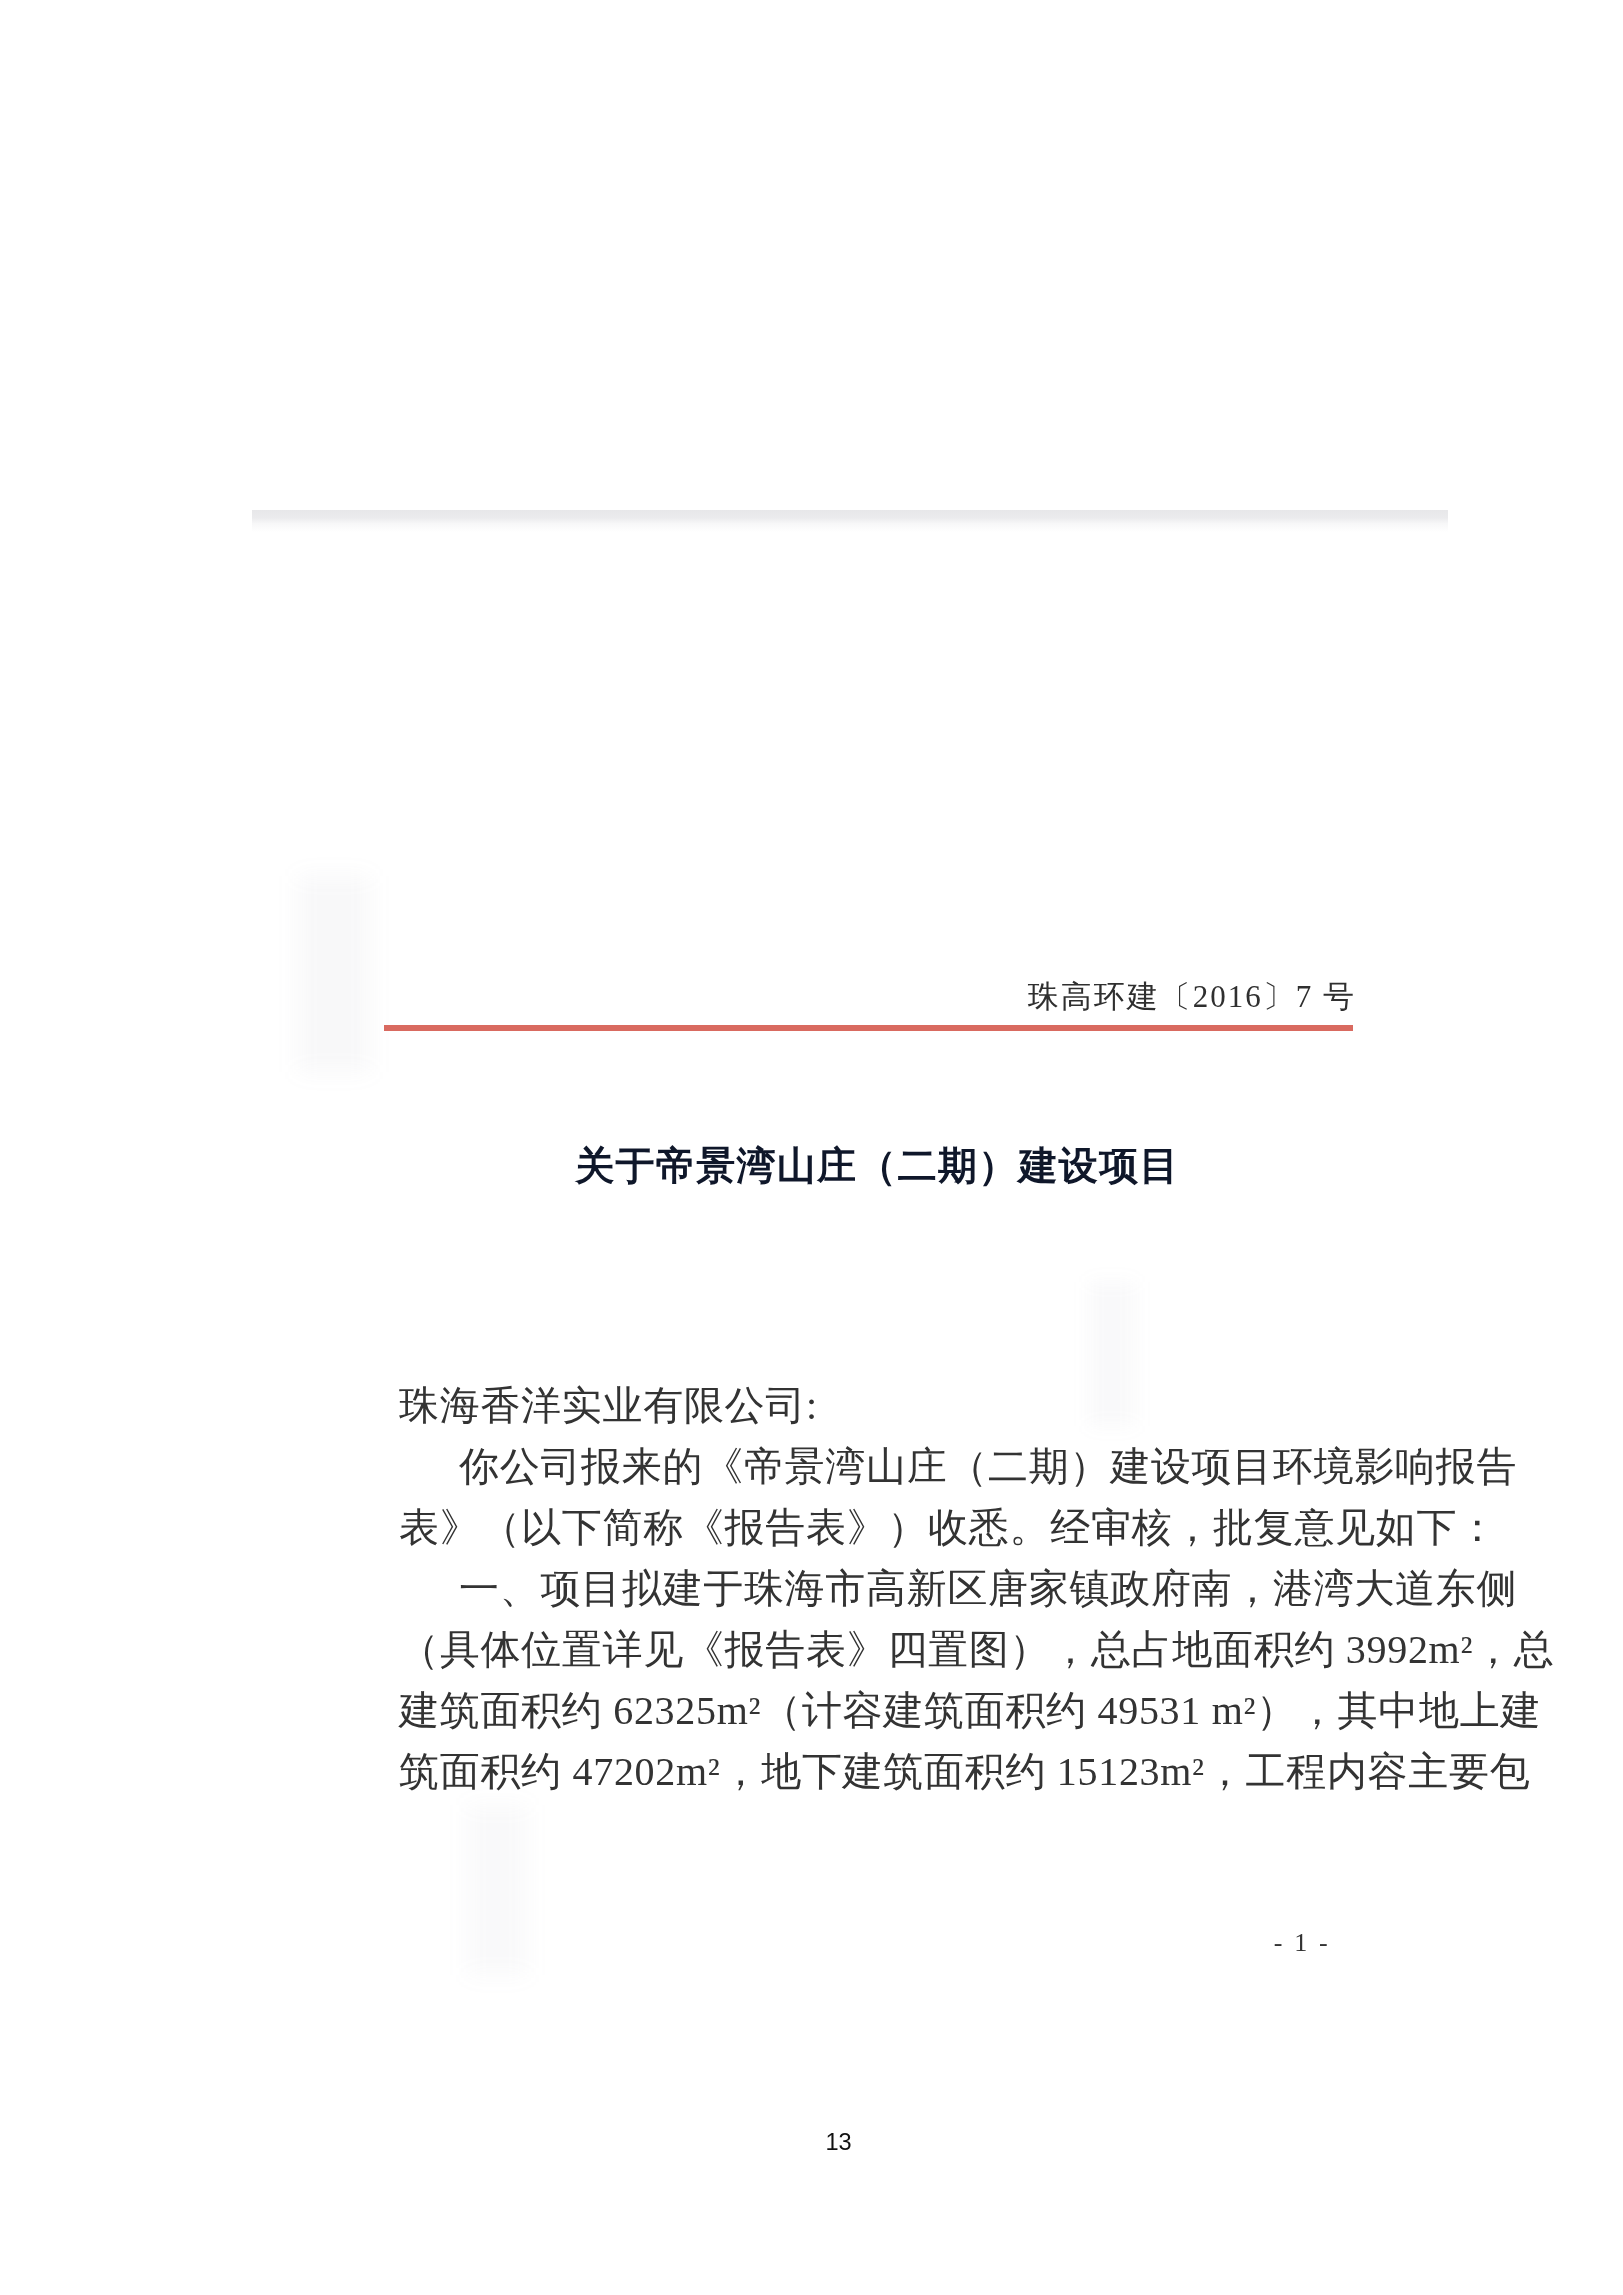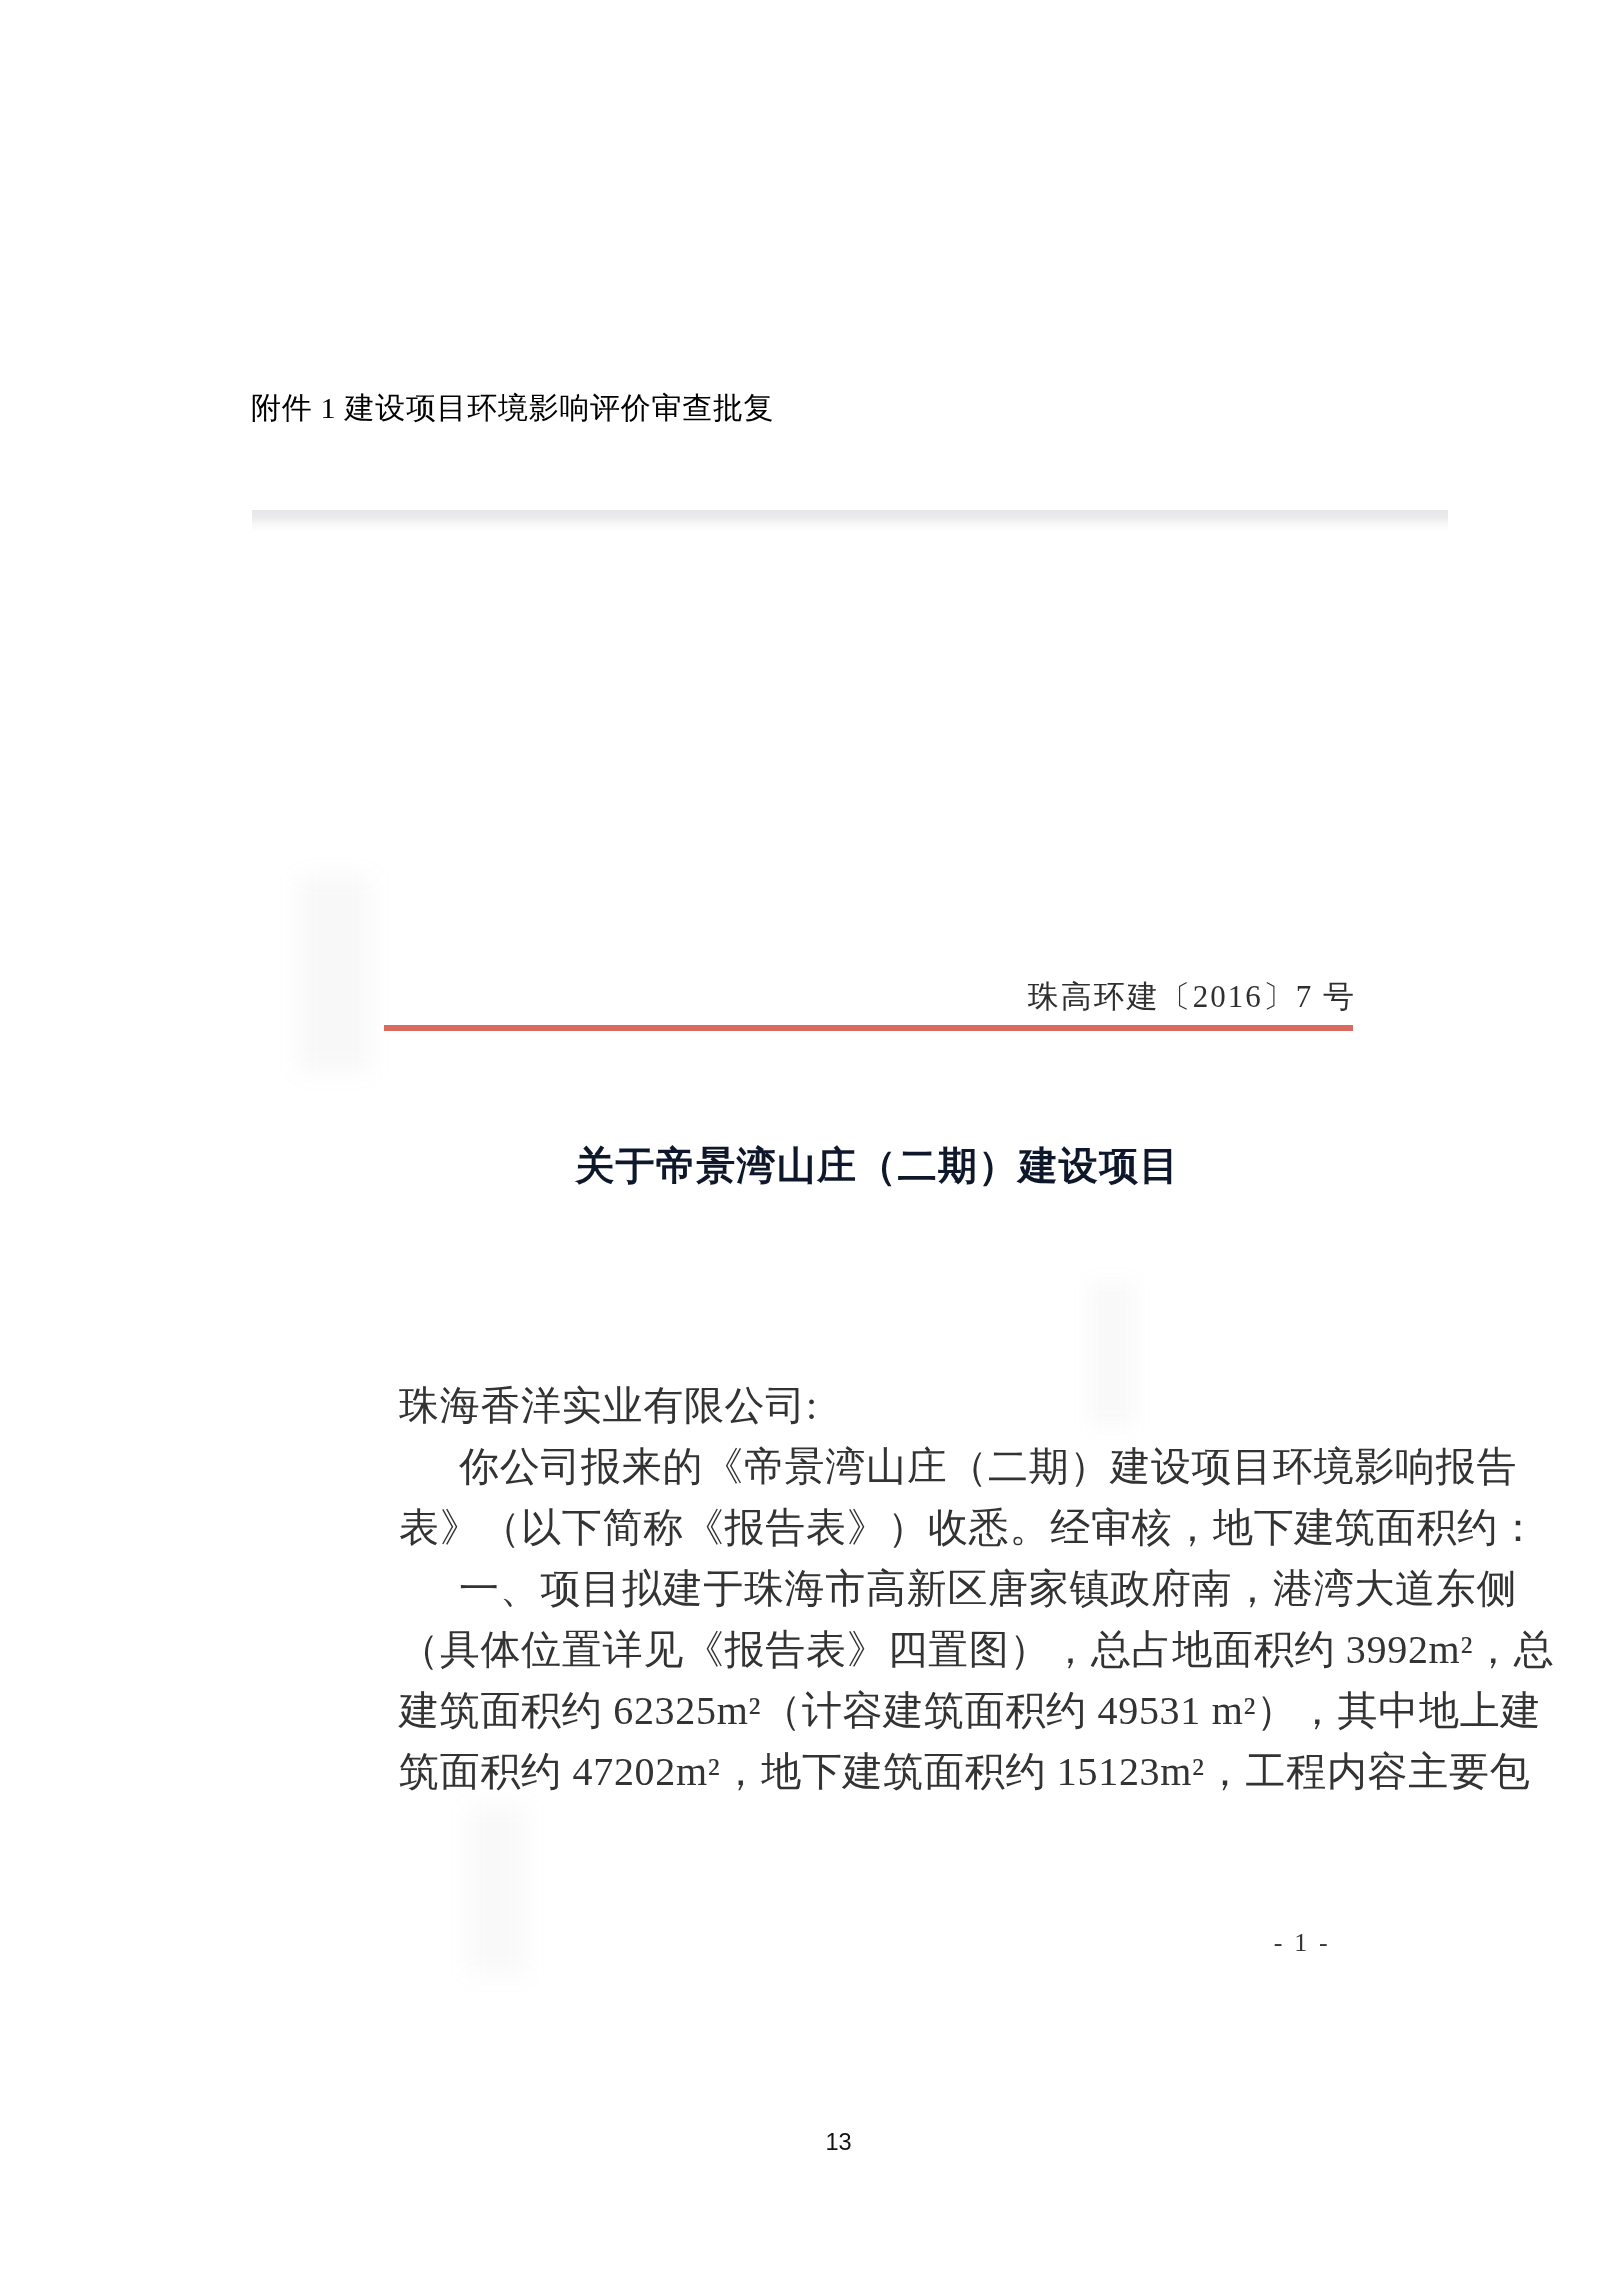--- a/index.html
+++ b/index.html
@@ -135,42 +135,41 @@
     font-size: 23.6px;
     color: #111111;
     font-family: Liberation Sans, sans-serif;
   }
 </style>
 </head>
 <body>
 
 <div class="page">
 
-  <div class="attachment-heading">附件 1 建设项目环境影响评价审查批复</div>
 
   <div class="scan">
 
     <div class="scan-topbar"></div>
     <div class="scan-artifact art1"></div>
     <div class="scan-artifact art2"></div>
     <div class="scan-artifact art3"></div>
 
 
     <div class="doc-number">珠高环建〔2016〕7 号</div>
 
     <div class="red-divider"></div>
 
     <div class="doc-title">
       <div>关于帝景湾山庄（二期）建设项目</div>
     </div>
 
     <div class="doc-body">
       <div class="line">珠海香洋实业有限公司:</div>
       <div class="line indent">你公司报来的《帝景湾山庄（二期）建设项目环境影响报告</div>
-      <div class="line">表》（以下简称《报告表》）收悉。经审核，地下建筑面积约：</div>
+      <div class="line">表》（以下简称《报告表》）收悉。经审核，批复意见如下：</div>
       <div class="line indent">一、项目拟建于珠海市高新区唐家镇政府南，港湾大道东侧</div>
       <div class="line">（具体位置详见《报告表》四置图），总占地面积约 3992m²，总</div>
       <div class="line">建筑面积约 62325m²（计容建筑面积约 49531 m²），其中地上建</div>
       <div class="line">筑面积约 47202m²，地下建筑面积约 15123m²，工程内容主要包</div>
     </div>
 
     <div class="scan-pagenum">- 1 -</div>
   </div>
 
   <div class="footer-pagenum">13</div>

